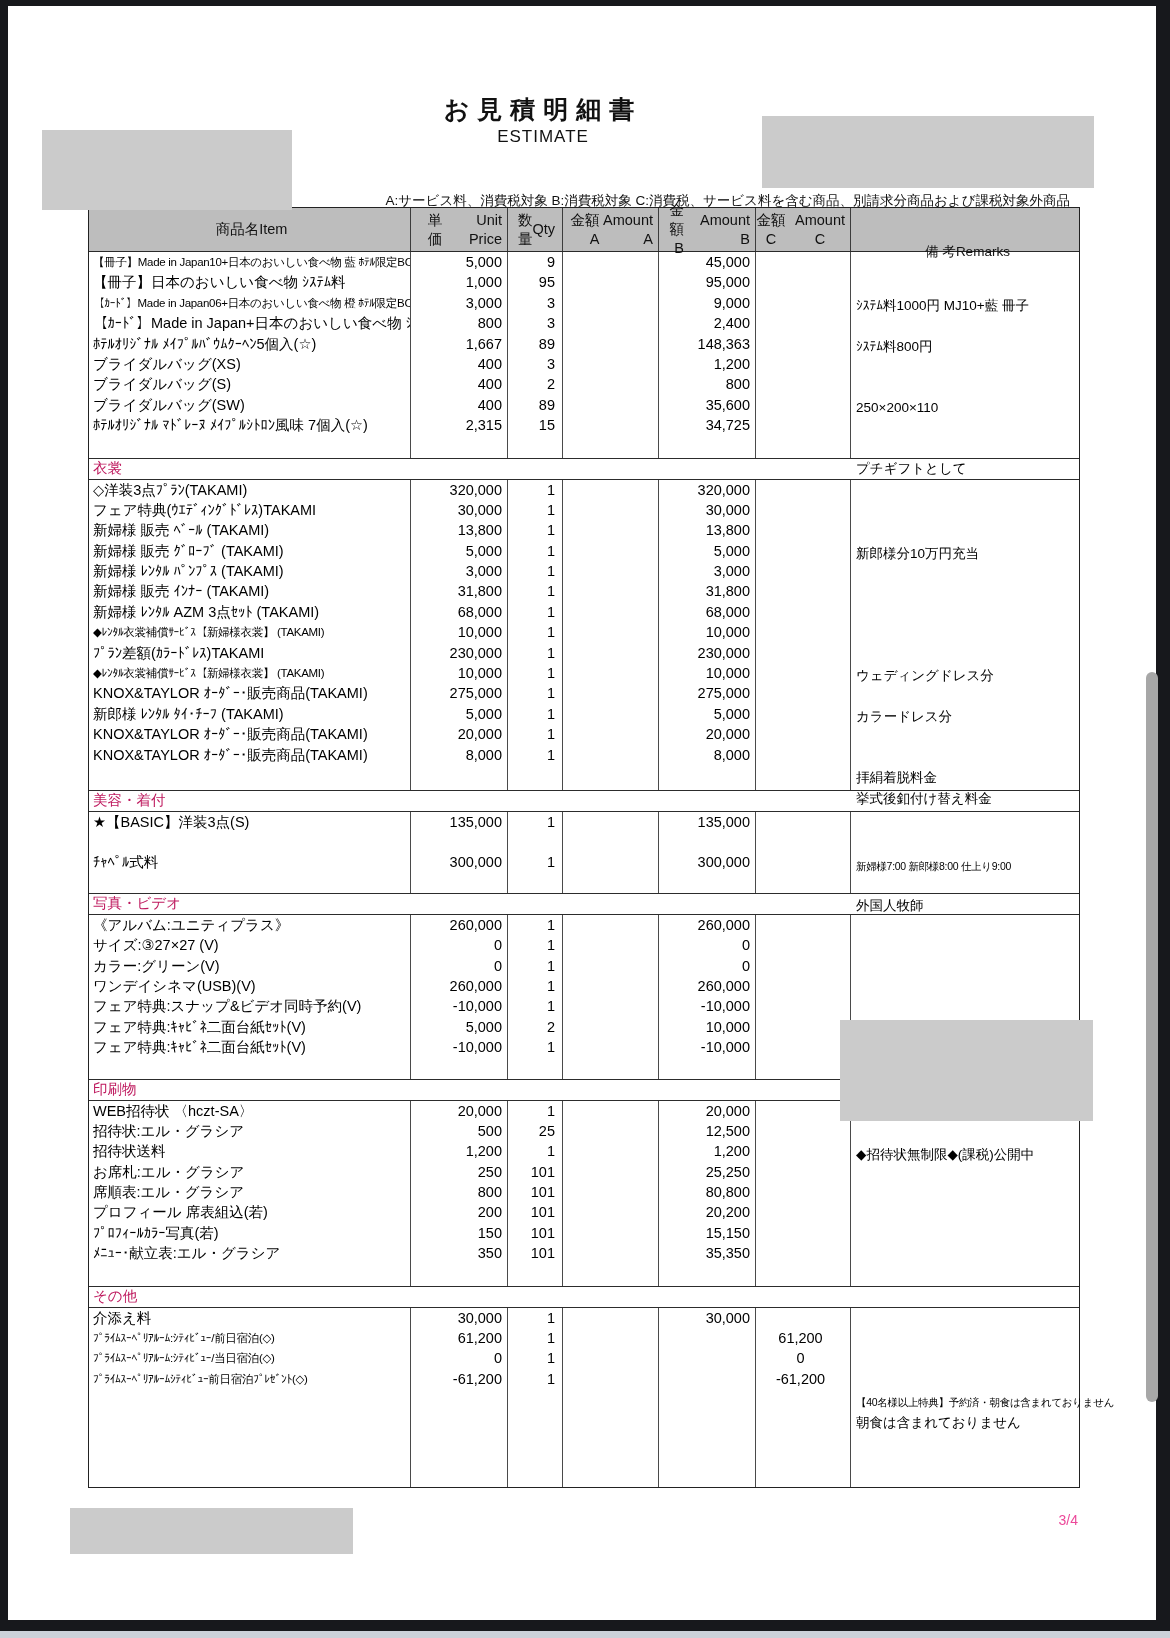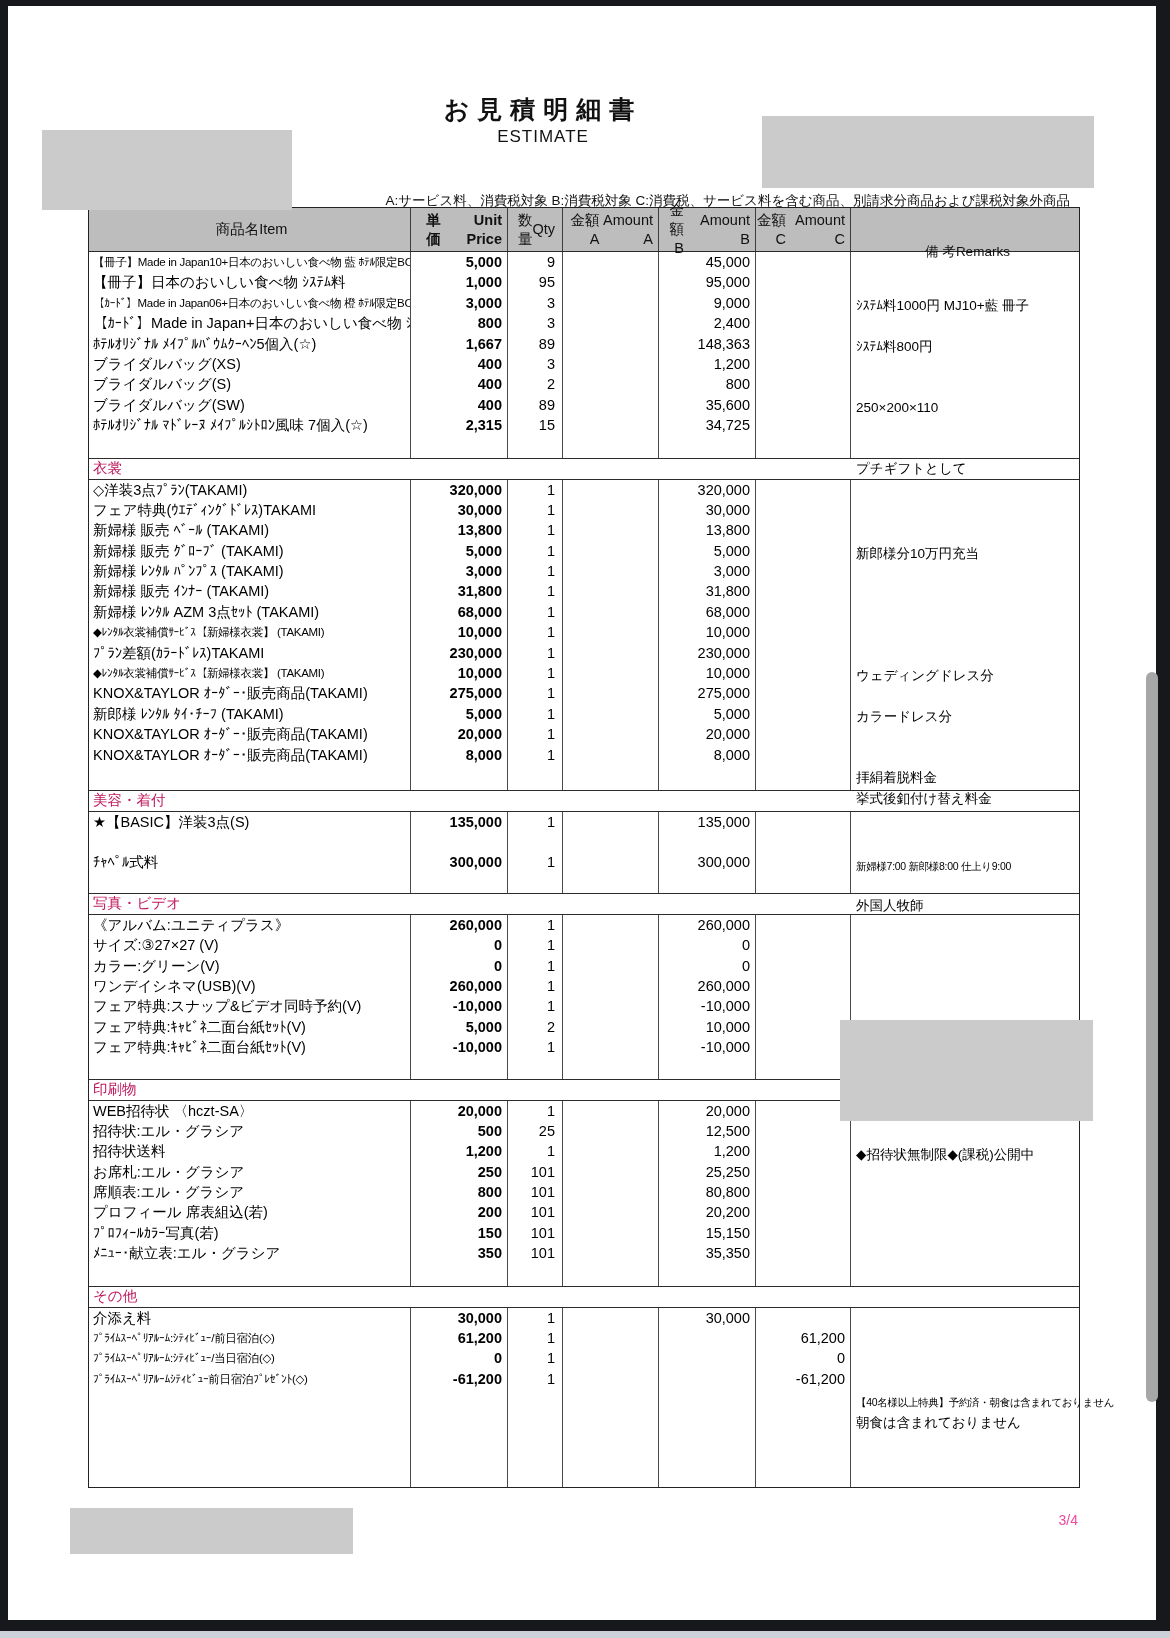--- a/index.html
+++ b/index.html
@@ -18,25 +18,25 @@
   .hcell{box-sizing:border-box;display:flex;flex-direction:row;justify-content:center;
          align-items:center;border-right:1px solid #3c3c3c;font-size:13.5px;line-height:1.3;
          color:#111;}
   .hcell:last-child{border-right:none;}
   .row{display:flex;height:20.4px;line-height:20.4px;}
   .cell{box-sizing:border-box;border-right:1px solid #4a4a4a;height:100%;overflow:hidden;
         white-space:nowrap;}
   .cell:last-child{border-right:none;overflow:visible;}
   .c0{width:322px;padding-left:4px;font-size:14.5px;}
   .c0.small{font-size:11.5px;letter-spacing:-0.3px;}
-  .c1{width:97px;text-align:right;padding-right:5px;font-size:14.5px;font-weight:bold;}
+  .c1{width:97px;text-align:right;padding-right:5px;font-size:14.5px;}
   .c2{width:55px;text-align:right;padding-right:7px;font-size:14.5px;}
   .c3{width:96px;text-align:right;padding-right:5px;font-size:14.5px;}
   .c4{width:97px;text-align:right;padding-right:5px;font-size:14.5px;gap:16px;}
-  .c5{width:95px;text-align:right;padding-right:5px;font-size:14.5px;gap:9px;}
+  .c5{width:95px;text-align:center;padding-right:5px;font-size:14.5px;gap:9px;}
   .c6{width:228px;padding-left:5px;font-size:13.5px;margin-top:44px;}
   .c6.rs{font-size:10.5px;letter-spacing:-0.3px;}
   .section-title{height:20px;line-height:19px;padding-left:4px;font-size:14.5px;
                  border-top:1.5px solid #2c2c2c;border-bottom:1.5px solid #2c2c2c;
                  background:#fff;color:#be185d;}
   .redaction{position:absolute;background:#cbcbcb;z-index:5;}
   .page-indicator{position:absolute;top:1506px;left:880px;width:190px;text-align:right;
                   font-size:14px;color:#ec4899;}
   .scroll-thumb{position:absolute;left:1146px;top:672px;width:12px;height:730px;
                 background:#a7a7a7;border-radius:6px;z-index:9;}

